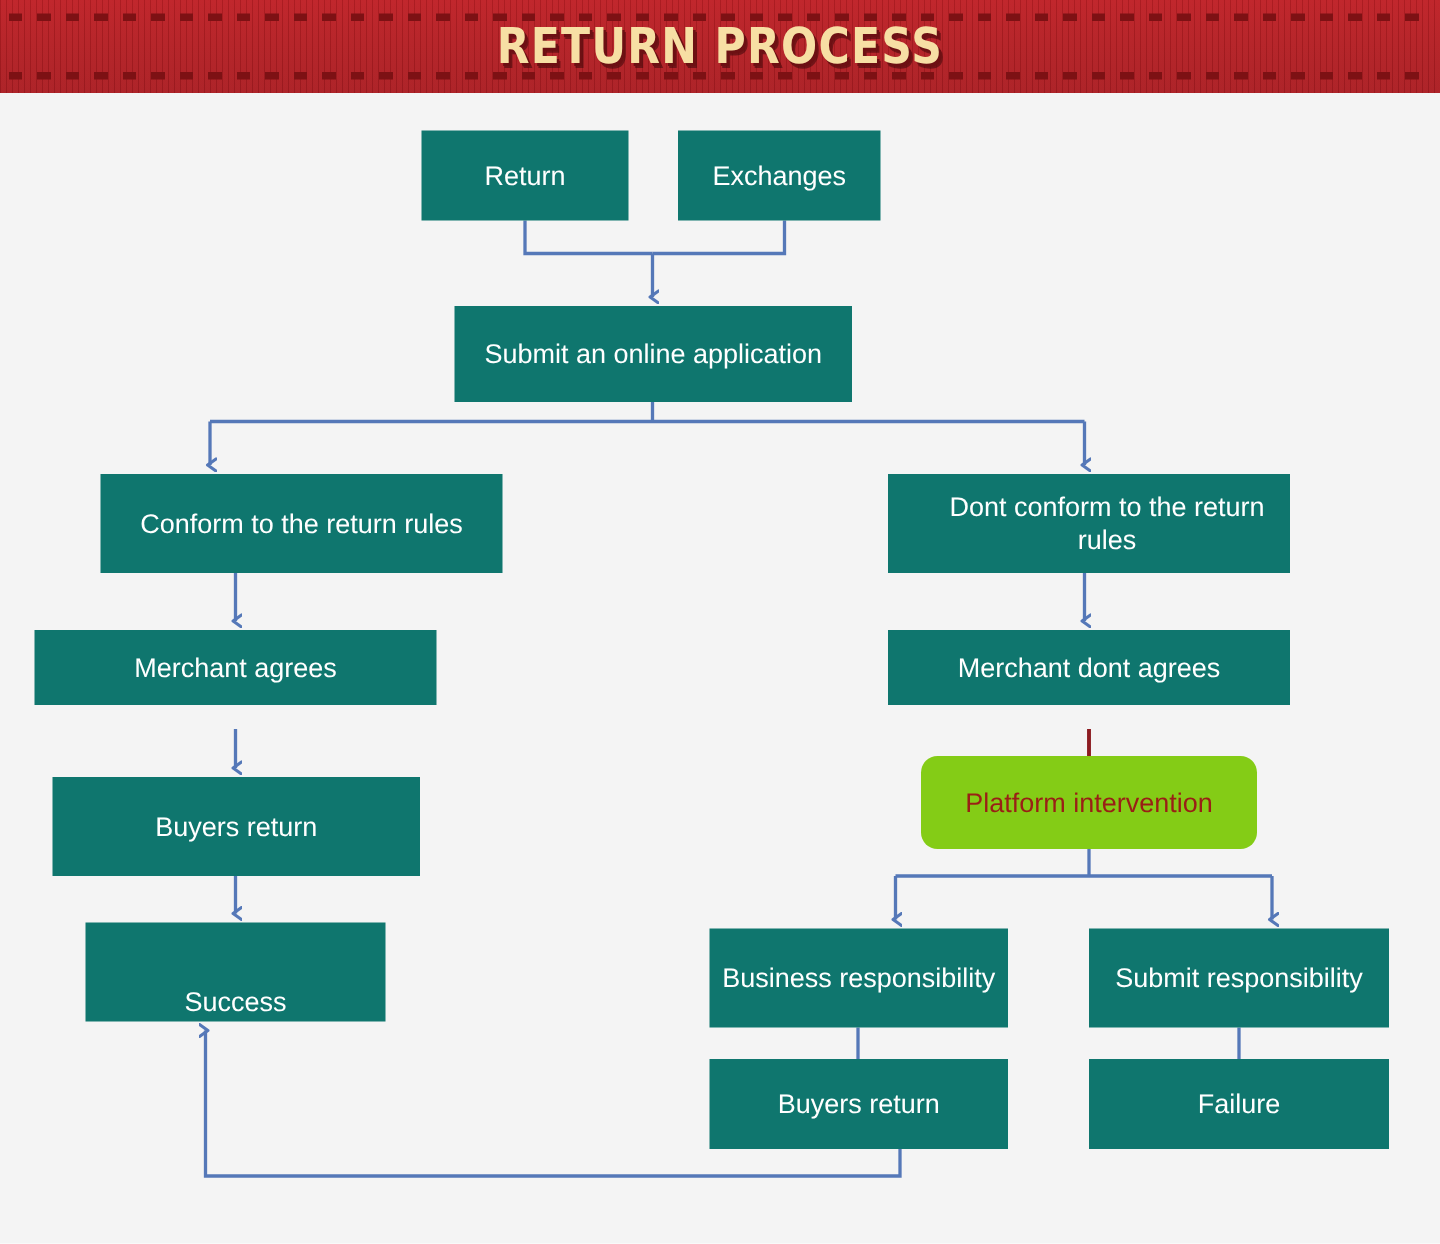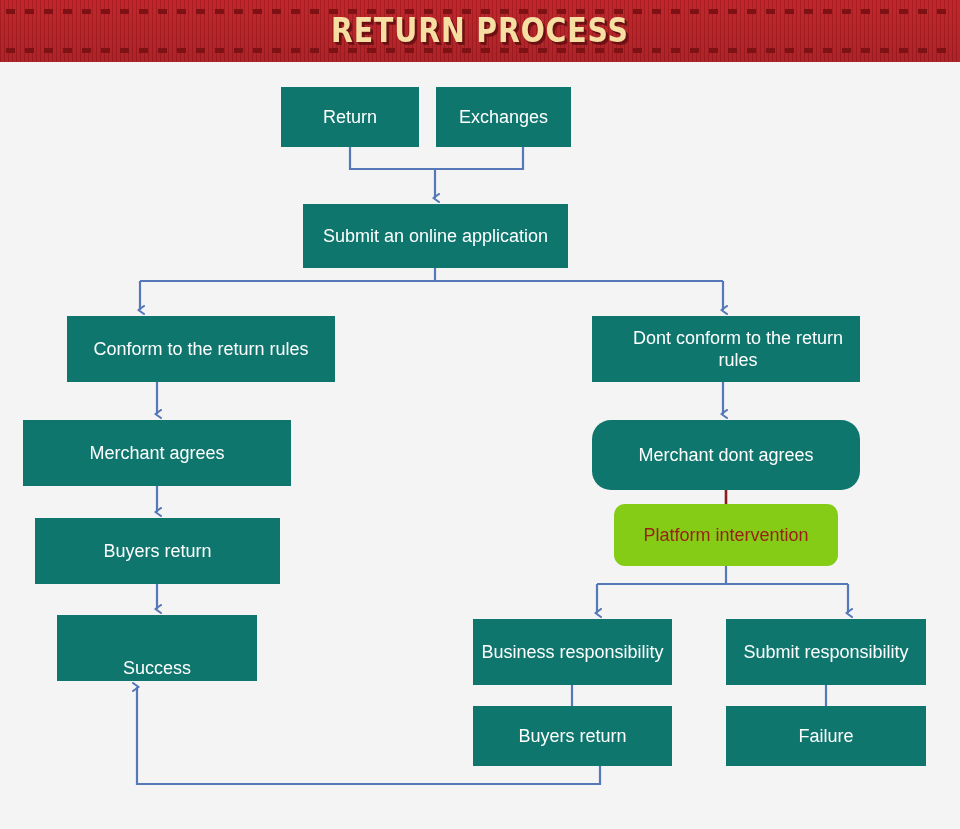--- a/index.html
+++ b/index.html
@@ -155,41 +155,41 @@
 
       <g fill="none" stroke="#8c1b20" stroke-width="2.6">
         <path d="M 726,424 L 726,504"></path>
       </g>
     </svg>
 
     <div class="node" style="left:281px;top:25px;width:138px;height:60px;">
       <span>Return</span>
     </div>
 
-    <div class="node" style="left:436px;top:25px;width:135px;height:60px;">
+    <div class="node" style="left:452px;top:25px;width:135px;height:60px;">
       <span>Exchanges</span>
     </div>
 
     <div class="node" style="left:303px;top:142px;width:265px;height:64px;">
       <span>Submit an online application</span>
     </div>
 
     <div class="node" style="left:23px;top:254px;width:268px;height:66px;margin-left:44px;">
       <span>Conform to the return rules</span>
     </div>
 
     <div class="node" style="left:592px;top:254px;width:268px;height:66px;padding-left:28px;">
       <span>Dont conform to the return rules</span>
     </div>
 
-    <div class="node" style="left:23px;top:358px;width:268px;height:66px;">
+    <div class="node" style="left:23px;top:358px;width:268px;height:50px;">
       <span>Merchant agrees</span>
     </div>
 
-    <div class="node" style="left:592px;top:358px;width:268px;height:70px;border-radius:19px;">
+    <div class="node" style="left:592px;top:358px;width:268px;height:50px;">
       <span>Merchant dont agrees</span>
     </div>
 
     <div class="node" style="left:35px;top:456px;width:245px;height:66px;">
       <span>Buyers return</span>
     </div>
 
     <div class="node yellow" style="left:614px;top:442px;width:224px;height:62px;">
       <span>Platform intervention</span>
     </div>

